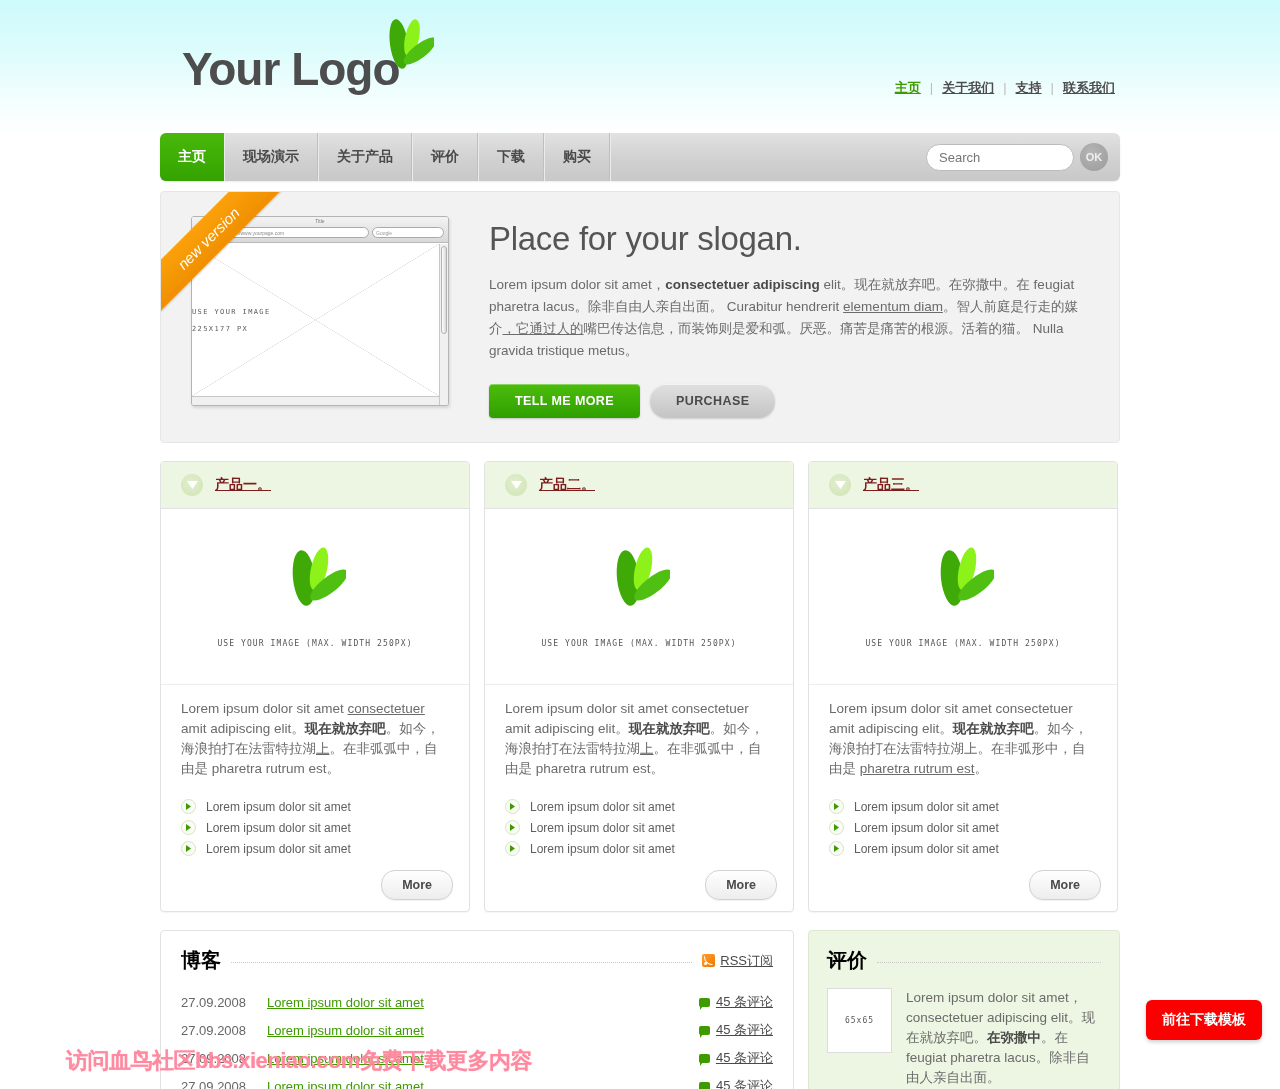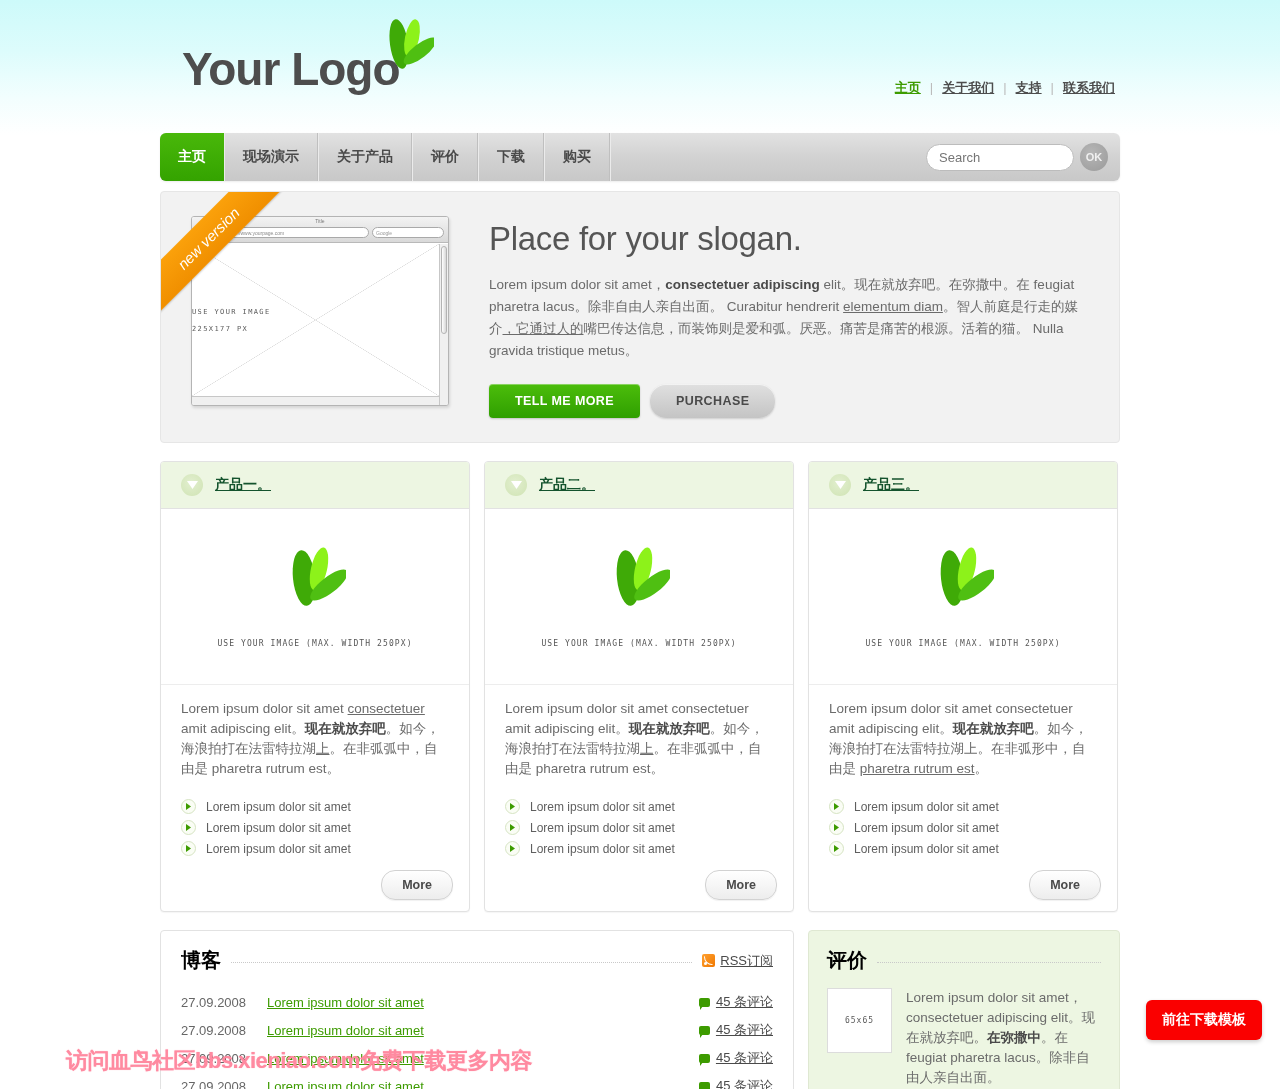--- a/index.html
+++ b/index.html
@@ -190,21 +190,21 @@
     background:#edf6e2; border-bottom:1px solid #e2e2e2;
     height:47px; display:flex; align-items:center; padding:0 20px; gap:12px;
   }
   .circle-chev {
     width:22px; height:22px; border-radius:50%;
     background:radial-gradient(circle at 45% 40%,#e2efcf,#cfe3b3);
     display:flex; align-items:center; justify-content:center;
   }
   .circle-chev svg { display:block; }
   .box-head a {
-    color:#14532d; font-size:14px; font-weight:bold;
+    color:#7f1d1d; font-size:14px; font-weight:bold;
     text-decoration:underline;
   }
   .box-img {
     height:175px; display:flex; flex-direction:column;
     align-items:center; justify-content:center; padding-bottom:6px;
   }
   .box-img .leaf { width:62px; height:70px; }
   .box-img .cap {
     margin-top:29px; font-size:8px; letter-spacing:1.1px; color:#555;
     font-family:"DejaVu Sans Mono", monospace;

